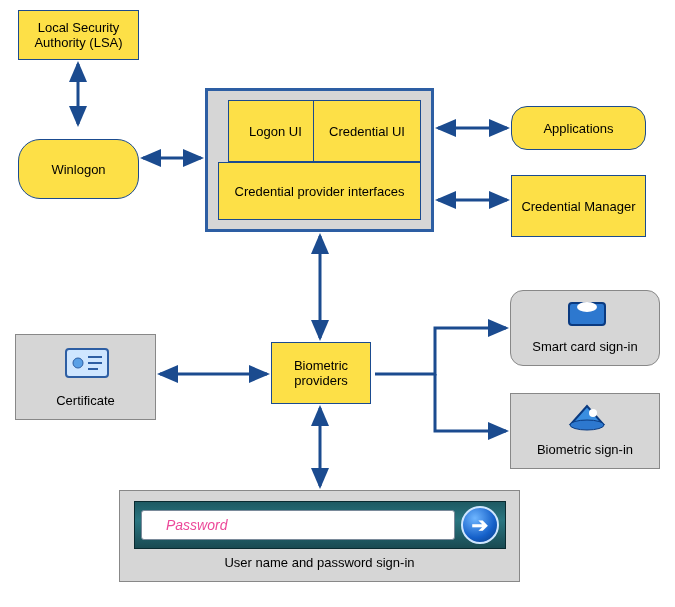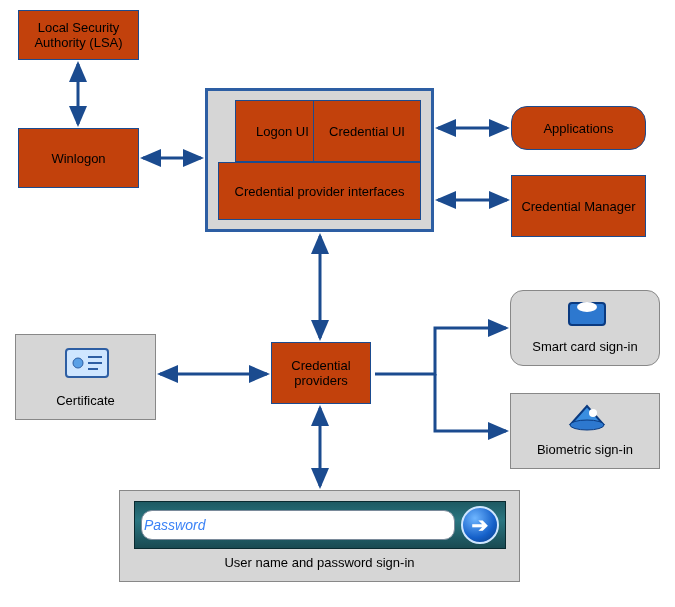--- a/index.html
+++ b/index.html
@@ -12,21 +12,21 @@
     color: #000;
     background: #fff;
   }
   .canvas {
     position: relative;
     width: 675px;
     height: 607px;
   }
   .box {
     position: absolute;
-    background: #c2410c;
+    background: #fde047;
     border: 1px solid #1b4b8f;
     display: flex;
     align-items: center;
     justify-content: center;
     text-align: center;
     padding: 4px;
     box-sizing: border-box;
   }
   .gray-panel {
     position: absolute;
@@ -59,23 +59,23 @@
     box-sizing: border-box;
     display: flex;
     align-items: center;
     padding: 6px;
   }
   .pw-input {
     flex: 1;
     height: 28px;
     background: #fff;
     border: 1px solid #7a8a9a;
-    border-radius: 11px;
-    padding: 0 2px;
-    color: #3b82f6;
+    border-radius: 3px;
+    padding: 0 24px;
+    color: #ec4899;
     font-style: italic;
     font-size: 14px;
     display: flex;
     align-items: center;
   }
   .pw-go {
     width: 34px;
     height: 34px;
     margin-left: 6px;
     border-radius: 50%;
@@ -95,27 +95,27 @@
 </style>
 </head>
 <body>
 
 <div class="canvas">
 
   <div class="box" style="left:18px; top:10px; width:121px; height:50px;">
     <span>Local Security Authority (LSA)</span>
   </div>
 
-  <div class="box" style="left:18px; top:128px; width:121px; height:60px;">
+  <div class="box" style="left:18px; top:139px; width:121px; height:60px;border-radius:22px;">
     <span>Winlogon</span>
   </div>
 
   <div class="dark-frame" style="left:205px; top:88px; width:229px; height:144px;"></div>
 
-  <div class="box" style="left:235px; top:100px; width:95px; height:62px;justify-content:center;">
+  <div class="box" style="left:228px; top:100px; width:95px; height:62px;justify-content:center;">
     <span>Logon UI</span>
   </div>
 
   <div class="box" style="left:313px; top:100px; width:108px; height:62px;">
     <span>Credential UI</span>
   </div>
 
   <div class="box" style="left:218px; top:162px; width:203px; height:58px;">
     <span>Credential provider interfaces</span>
   </div>
@@ -135,21 +135,21 @@
         <circle cx="14" cy="18" r="5" fill="#5aa0e6" stroke="#2d5ea3"></circle>
         <line x1="24" y1="12" x2="38" y2="12" stroke="#2d5ea3" stroke-width="2"></line>
         <line x1="24" y1="18" x2="38" y2="18" stroke="#2d5ea3" stroke-width="2"></line>
         <line x1="24" y1="24" x2="34" y2="24" stroke="#2d5ea3" stroke-width="2"></line>
       </svg>
     </div>
     <div class="label" style="top:58px;">Certificate</div>
   </div>
 
   <div class="box" style="left:271px; top:342px; width:100px; height:62px;">
-    <span>Credential providers</span>
+    <span>Biometric providers</span>
   </div>
 
   <div class="gray-panel" style="left:510px; top:290px; width:150px; height:76px;border-radius:13px;">
     <div class="icon-card" style="left:56px; top:6px;">
       <svg width="40" height="32">
         <rect x="2" y="6" width="36" height="22" rx="3" fill="#2d78cf" stroke="#0a3a80" stroke-width="2"></rect>
         <ellipse cx="20" cy="10" rx="10" ry="5" fill="#fff"></ellipse>
       </svg>
     </div>
     <div class="label" style="top:48px;">Smart card sign-in</div>

